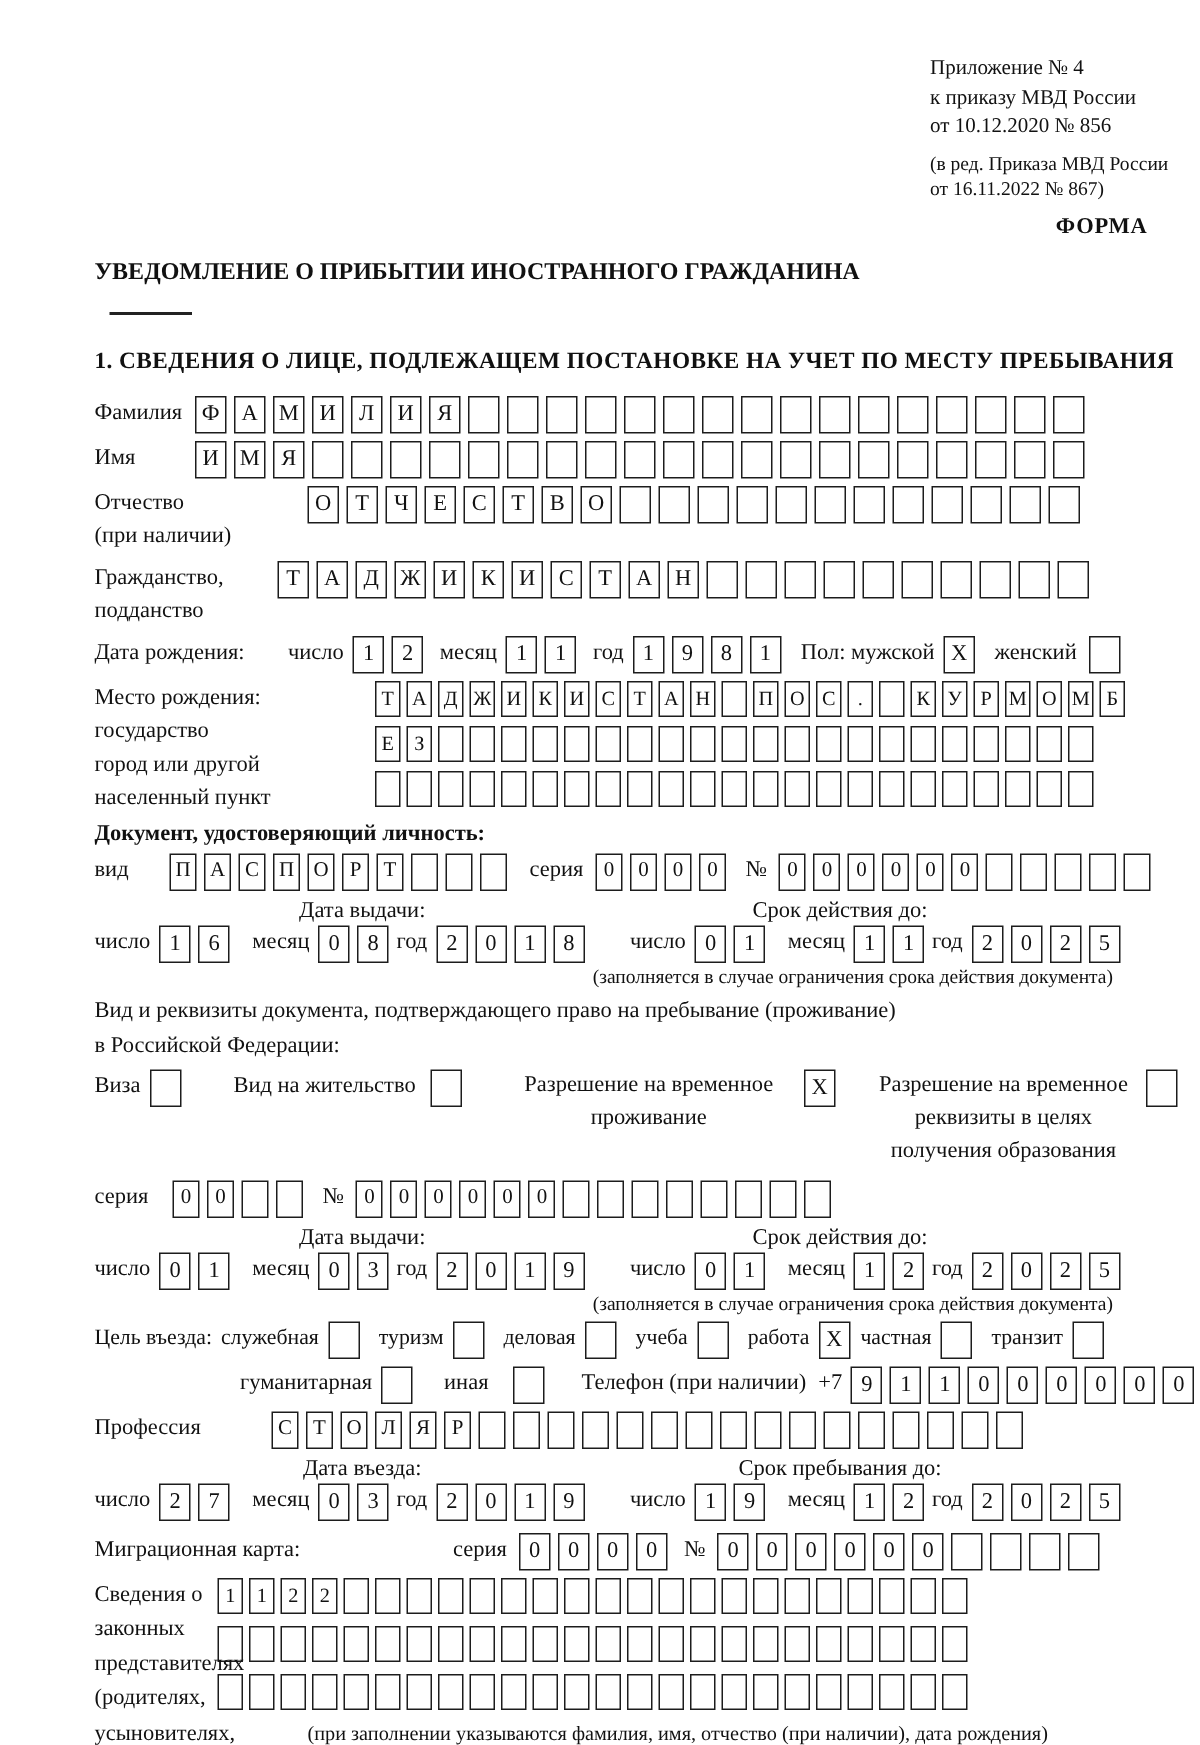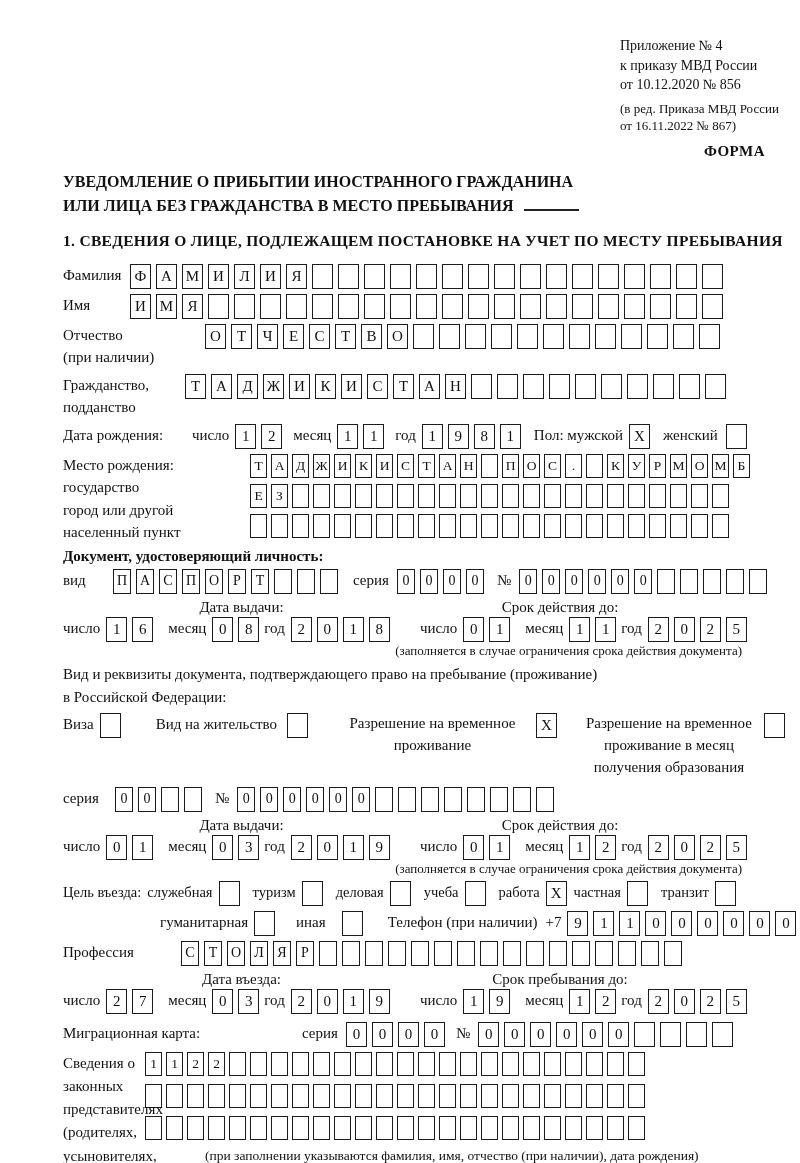--- a/index.html
+++ b/index.html
@@ -71,21 +71,21 @@
     <div class="annex-amend">
       <div>(в ред. Приказа МВД России</div>
       <div>от 16.11.2022 № 867)</div>
     </div>
   </div>
 
   <div class="forma">ФОРМА</div>
 
   <div class="title">
     <div>УВЕДОМЛЕНИЕ О ПРИБЫТИИ ИНОСТРАННОГО ГРАЖДАНИНА</div>
-    <div><span>ИЛИ ЛИЦА БЕЗ ГРАЖДАНСТВА В МЕСТО ПРЕБЫВАНИЯ</span><span class="blank-line"></span></div>
+    <div><span class="blank-line"></span></div>
   </div>
 
   <div class="sec1">1. СВЕДЕНИЯ О ЛИЦЕ, ПОДЛЕЖАЩЕМ ПОСТАНОВКЕ НА УЧЕТ ПО МЕСТУ ПРЕБЫВАНИЯ</div>
 
   <div class="rows">
 
     <div class="row">
       <div class="lbl w67">Фамилия</div>
       <div class="cells">
           <span class="cell">Ф</span>
@@ -422,21 +422,21 @@
           <span class="cell"></span>
         </span>
       <span class="lbl" style="margin-left:30px">Вид на жительство</span>
       <span class="cells gap10">
           <span class="cell"></span>
         </span>
       <span class="cb-label-c w195" style="margin-left:24px">Разрешение на временное проживание</span>
       <span class="cells gap8">
           <span class="cell">X</span>
         </span>
-      <span class="cb-label-c w178" style="margin-left:20px">Разрешение на временное проживание в месяц получения образования</span>
+      <span class="cb-label-c w178" style="margin-left:20px">Разрешение на временное реквизиты в целях получения образования</span>
       <span class="cells gap8">
           <span class="cell"></span>
         </span>
     </div>
 
     <div class="row">
       <span class="lbl" style="width:52px">серия</span>
       <span class="cells md">
           <span class="cell">0</span>
           <span class="cell">0</span>

